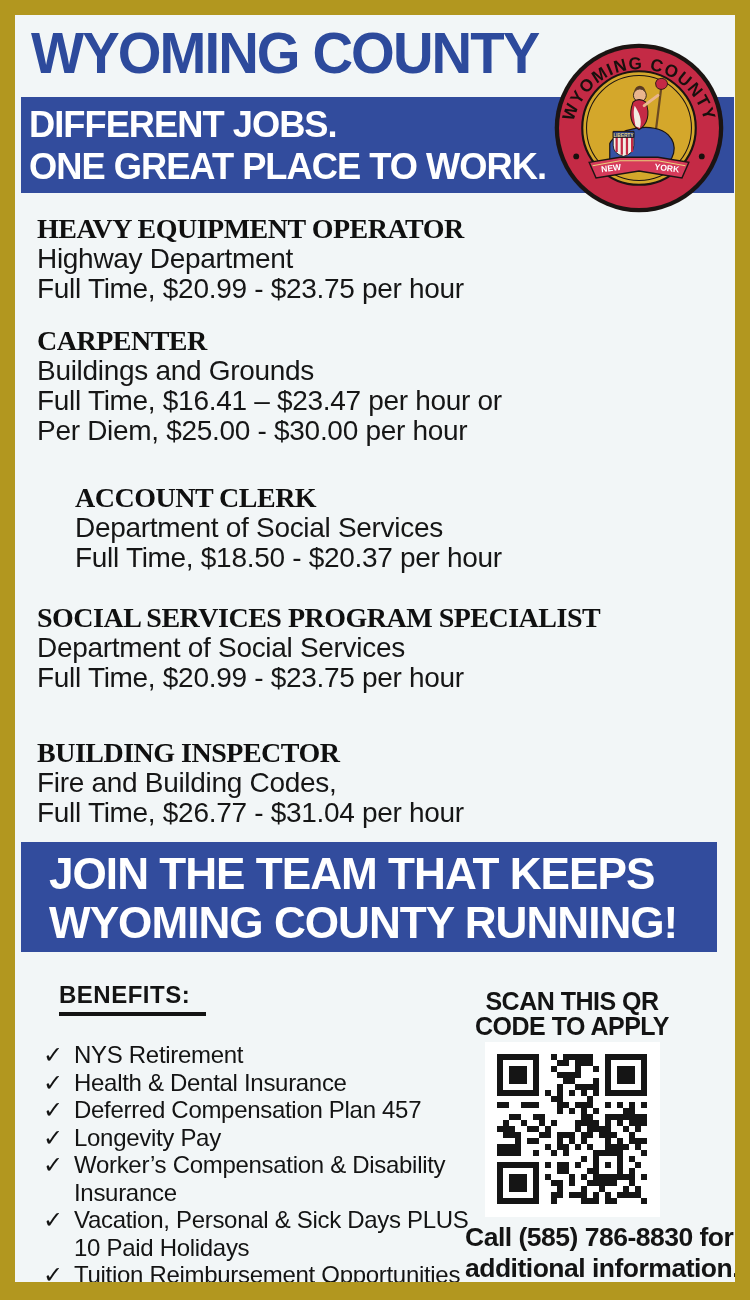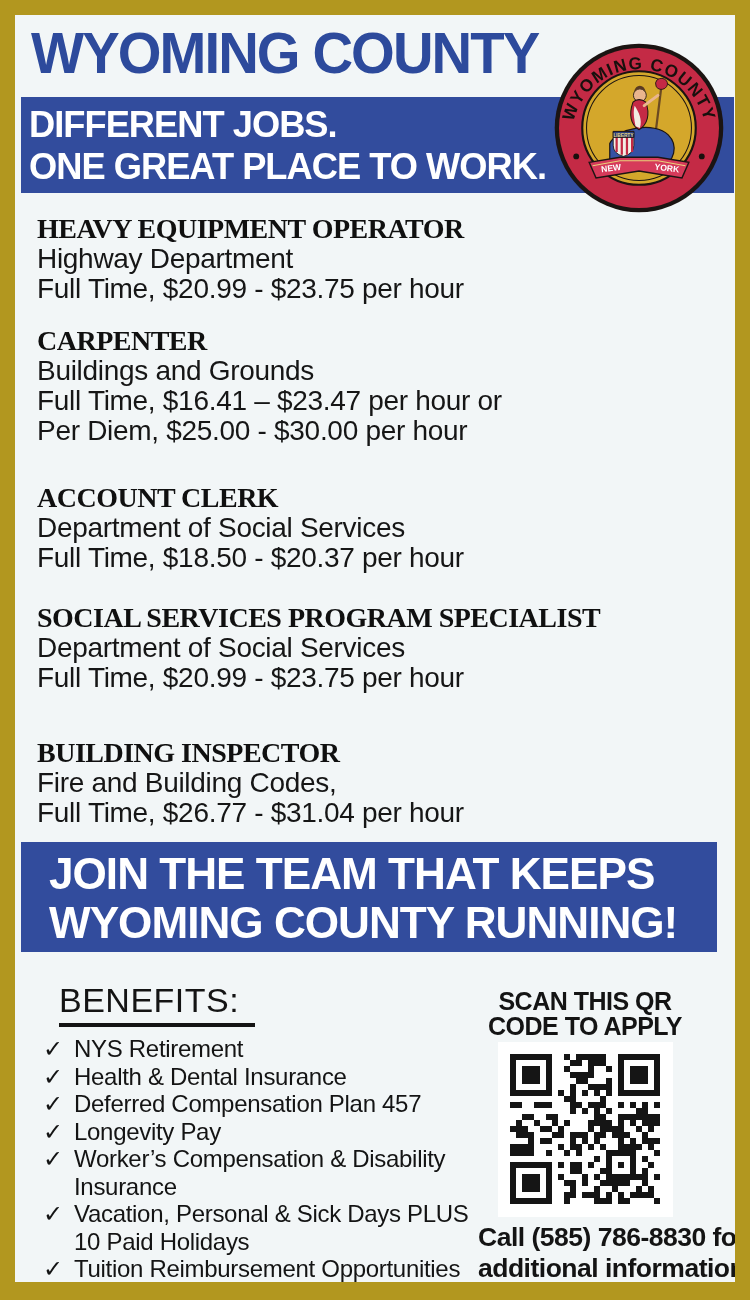--- a/index.html
+++ b/index.html
@@ -64,21 +64,21 @@
     color: #101010;
     font-family: Liberation Serif, serif;
   }
   .job .job-line {
     font-size: 28px;
     letter-spacing: -0.3px;
     line-height: 30px;
   }
   .job1 { top: 198px; }
   .job2 { top: 310px; }
-  .job3 { top: 467px; }
+  .job3 { top: 467px; margin-left: 38px; }
   .job4 { top: 587px; }
   .job5 { top: 722px; }
   
   .cta-banner {
     position: absolute;
     left: 6px; top: 827px;
     width: 696px; height: 110px;
     background: #324c9d;
     color: #ffffff;
     padding: 7px 16px 0 28px;
@@ -95,43 +95,43 @@
   
   .benefits {
     position: absolute;
     left: 28px; top: 966px;
     width: 432px;
     color: #141414;
   }
   .benefits-heading {
     display: inline-block;
     margin-left: 16px;
-    font-size: 34px;
-    font-weight: normal;
+    font-size: 24px;
+    font-weight: bold;
     letter-spacing: 0.5px;
     border-bottom: 4px solid #141414;
     padding: 0 16px 3px 0;
-    margin-bottom: 8px;
+    margin-bottom: 25px;
   }
   .benefit-row {
     display: flex;
     align-items: flex-start;
     font-size: 24px;
     line-height: 27.5px;
     letter-spacing: -0.3px;
   }
   .benefit-row .check {
     flex: 0 0 31px;
     font-size: 24px;
   }
   .benefit-row .benefit-text { flex: 1; }
   
   .apply {
     position: absolute;
-    left: 445px; top: 974px;
+    left: 432px; top: 974px;
     width: 270px;
     color: #141414;
   }
   .qr-label {
     width: 250px;
     text-align: center;
     font-size: 25px;
     font-weight: bold;
     line-height: 25px;
     letter-spacing: -0.5px;

